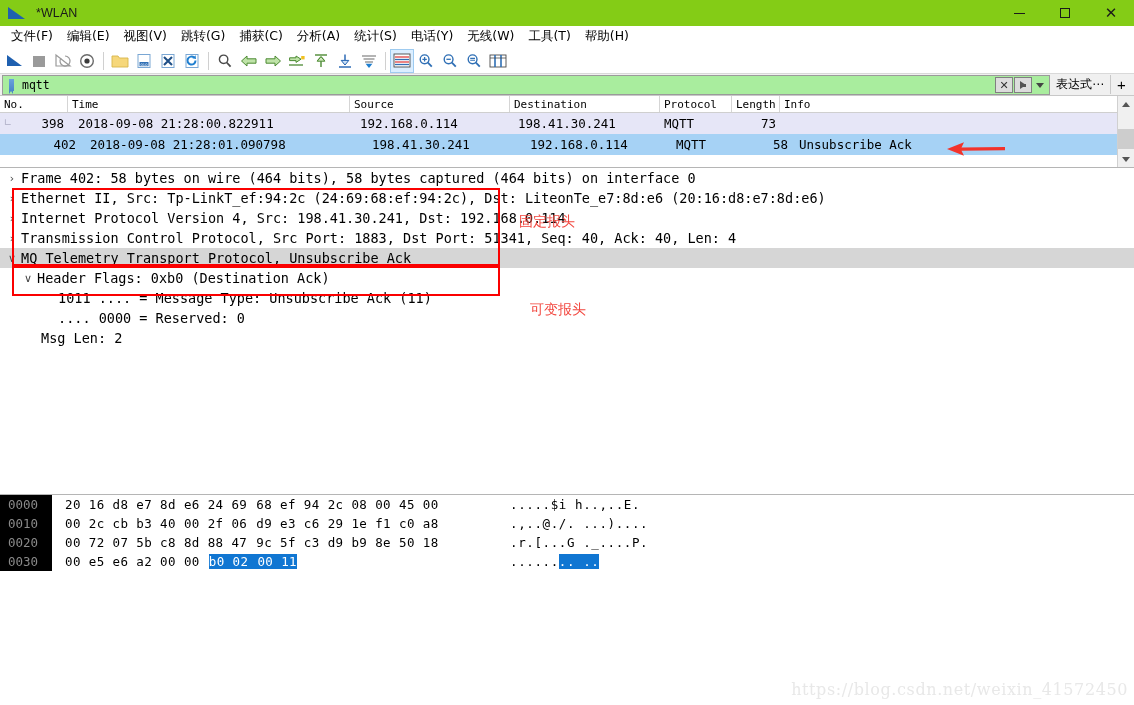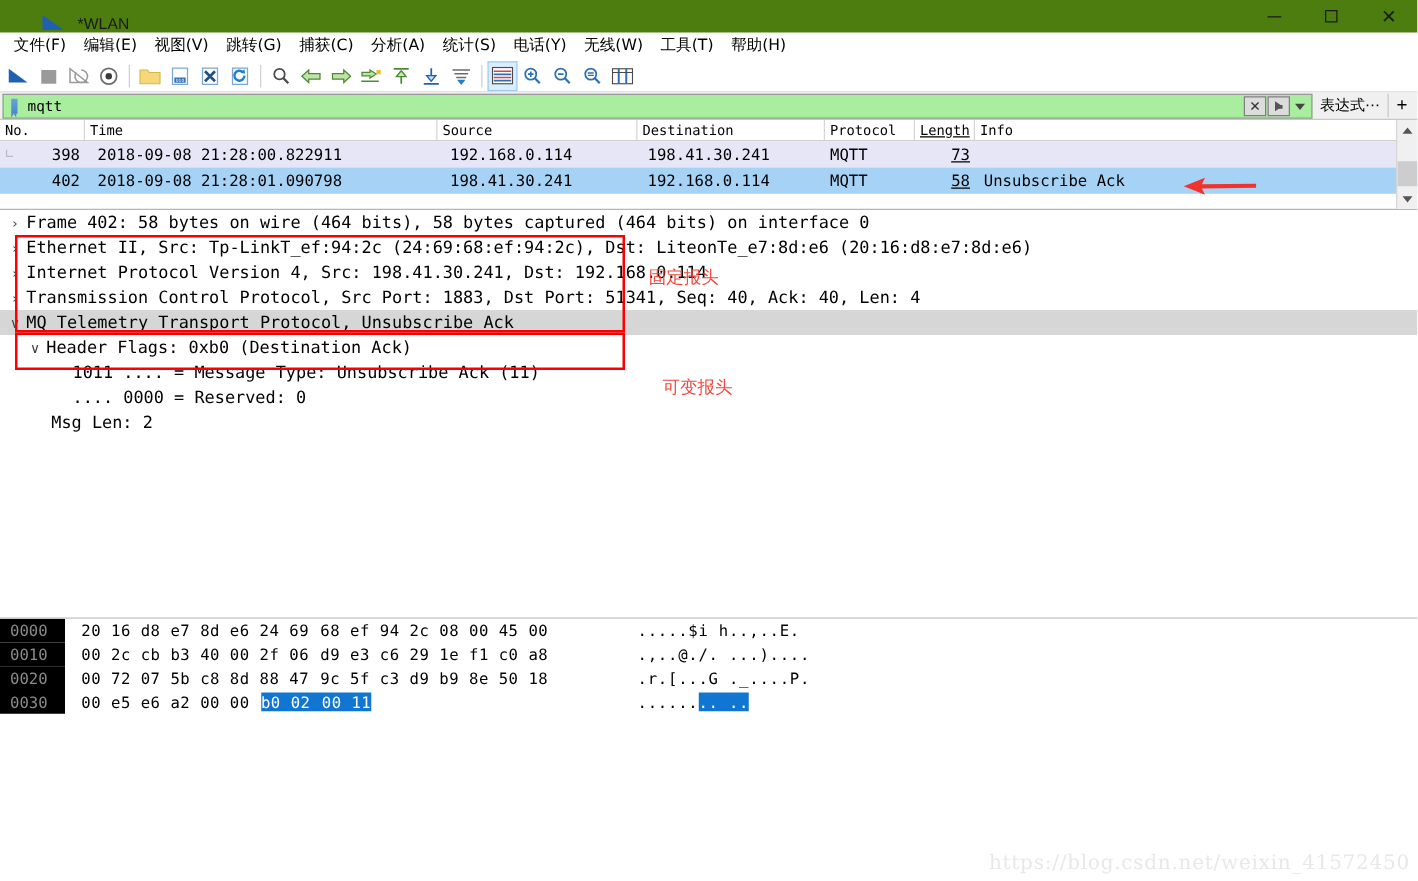--- a/index.html
+++ b/index.html
@@ -12,26 +12,25 @@
   }
   .app {
     position: relative;
     width: 1134px; height: 705px;
     background: #ffffff;
   }
 
   
   .titlebar {
     height: 26px;
-    background: #4d7c0f;
-    display: flex;
-    align-items: flex-end;
+    background: #84cc16;
+    display: flex;
+    align-items: center;
     border-bottom: 0px solid #e5e5e5;
     position: relative;
-    padding-left: 26px;
   }
   .title-icon {
     width: 22px; height: 16px;
     margin-left: 7px; margin-right: 7px;
     position: relative;
   }
   .shark-fin {
     position: absolute; left: 1px; top: 2px;
     width: 0; height: 0;
     border-left: 17px solid #1f60b0;
@@ -217,28 +216,28 @@
     color: #000;
   }
   .pl-row {
     display: flex;
     height: 21px;
     align-items: center;
     white-space: nowrap;
     position: relative;
   }
   .pl-row.r1 { background: #e6e6f7; }
-  .pl-row.r2 { background: #a6d2f5; }
+  .pl-row.r2 { background: #a6d2f5; padding-left: 12px; }
   .pl-row .cell { overflow: hidden; padding-right: 4px; }
   .c-no     { width: 68px;  text-align: right; }
   .c-time   { width: 282px; padding-left: 10px; }
   .c-src    { width: 160px; padding-left: 10px; }
   .c-dst    { width: 150px; padding-left: 8px; }
   .c-proto  { width: 72px;  padding-left: 4px; }
-  .c-len    { width: 48px;  text-align: right; text-decoration: underline; }
+  .c-len    { width: 48px;  text-align: right; }
   .c-info   { flex: 1; padding-left: 7px; }
   .row-marker {
     position: absolute; left: 4px; top: 4px;
     width: 12px; height: 12px;
     color: #b9b9cf; font-size: 12px; line-height: 1;
   }
   .red-arrow {
     position: absolute;
     left: 947px; top: 7px;
     width: 58px; height: 16px;

